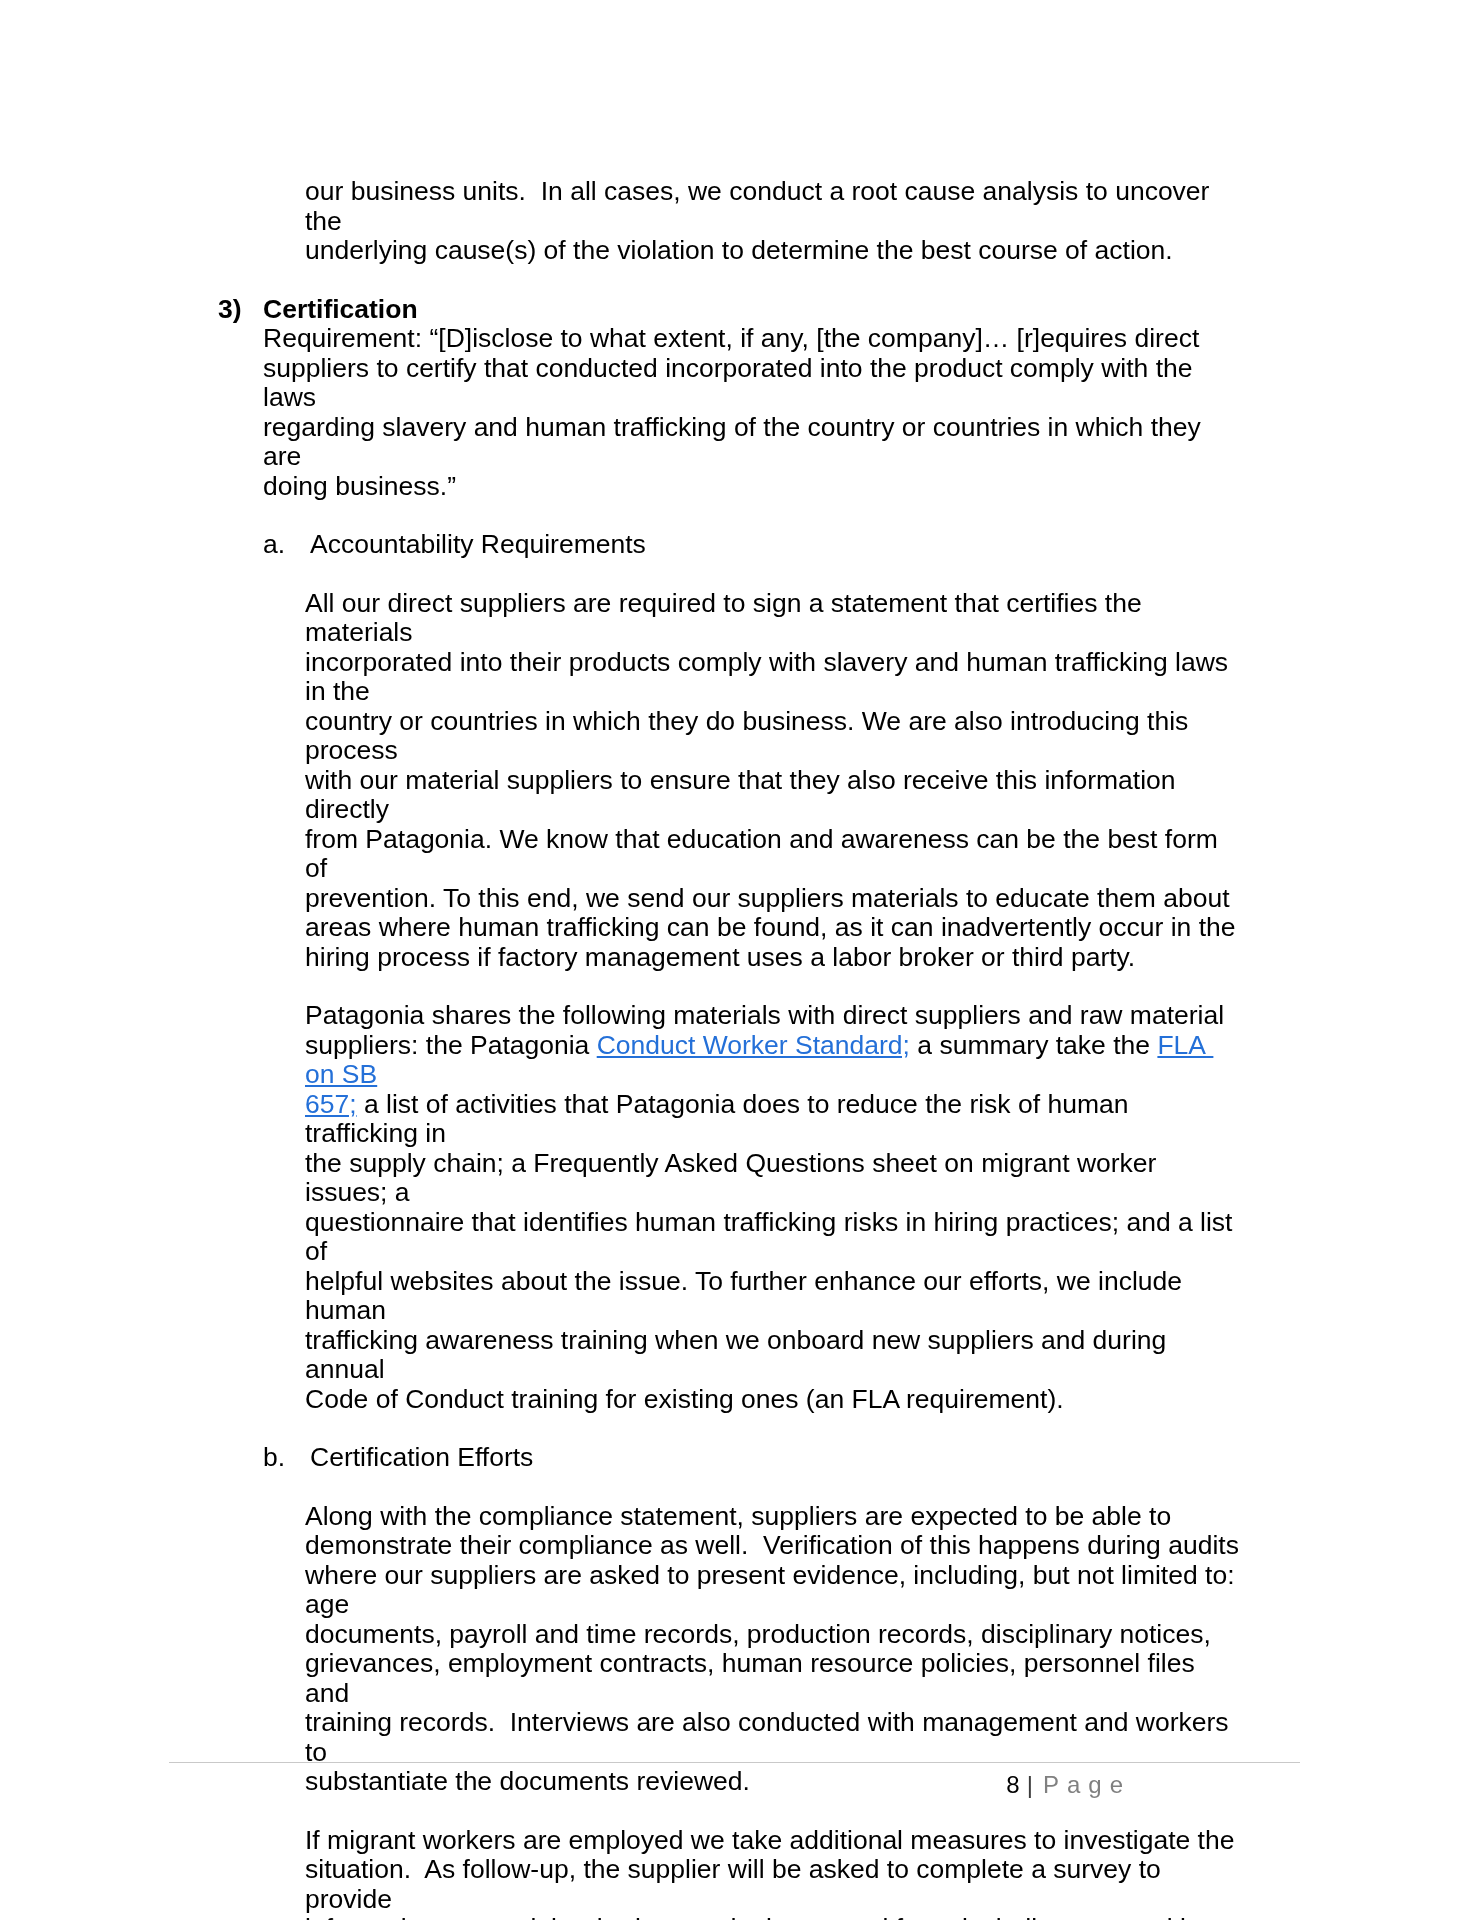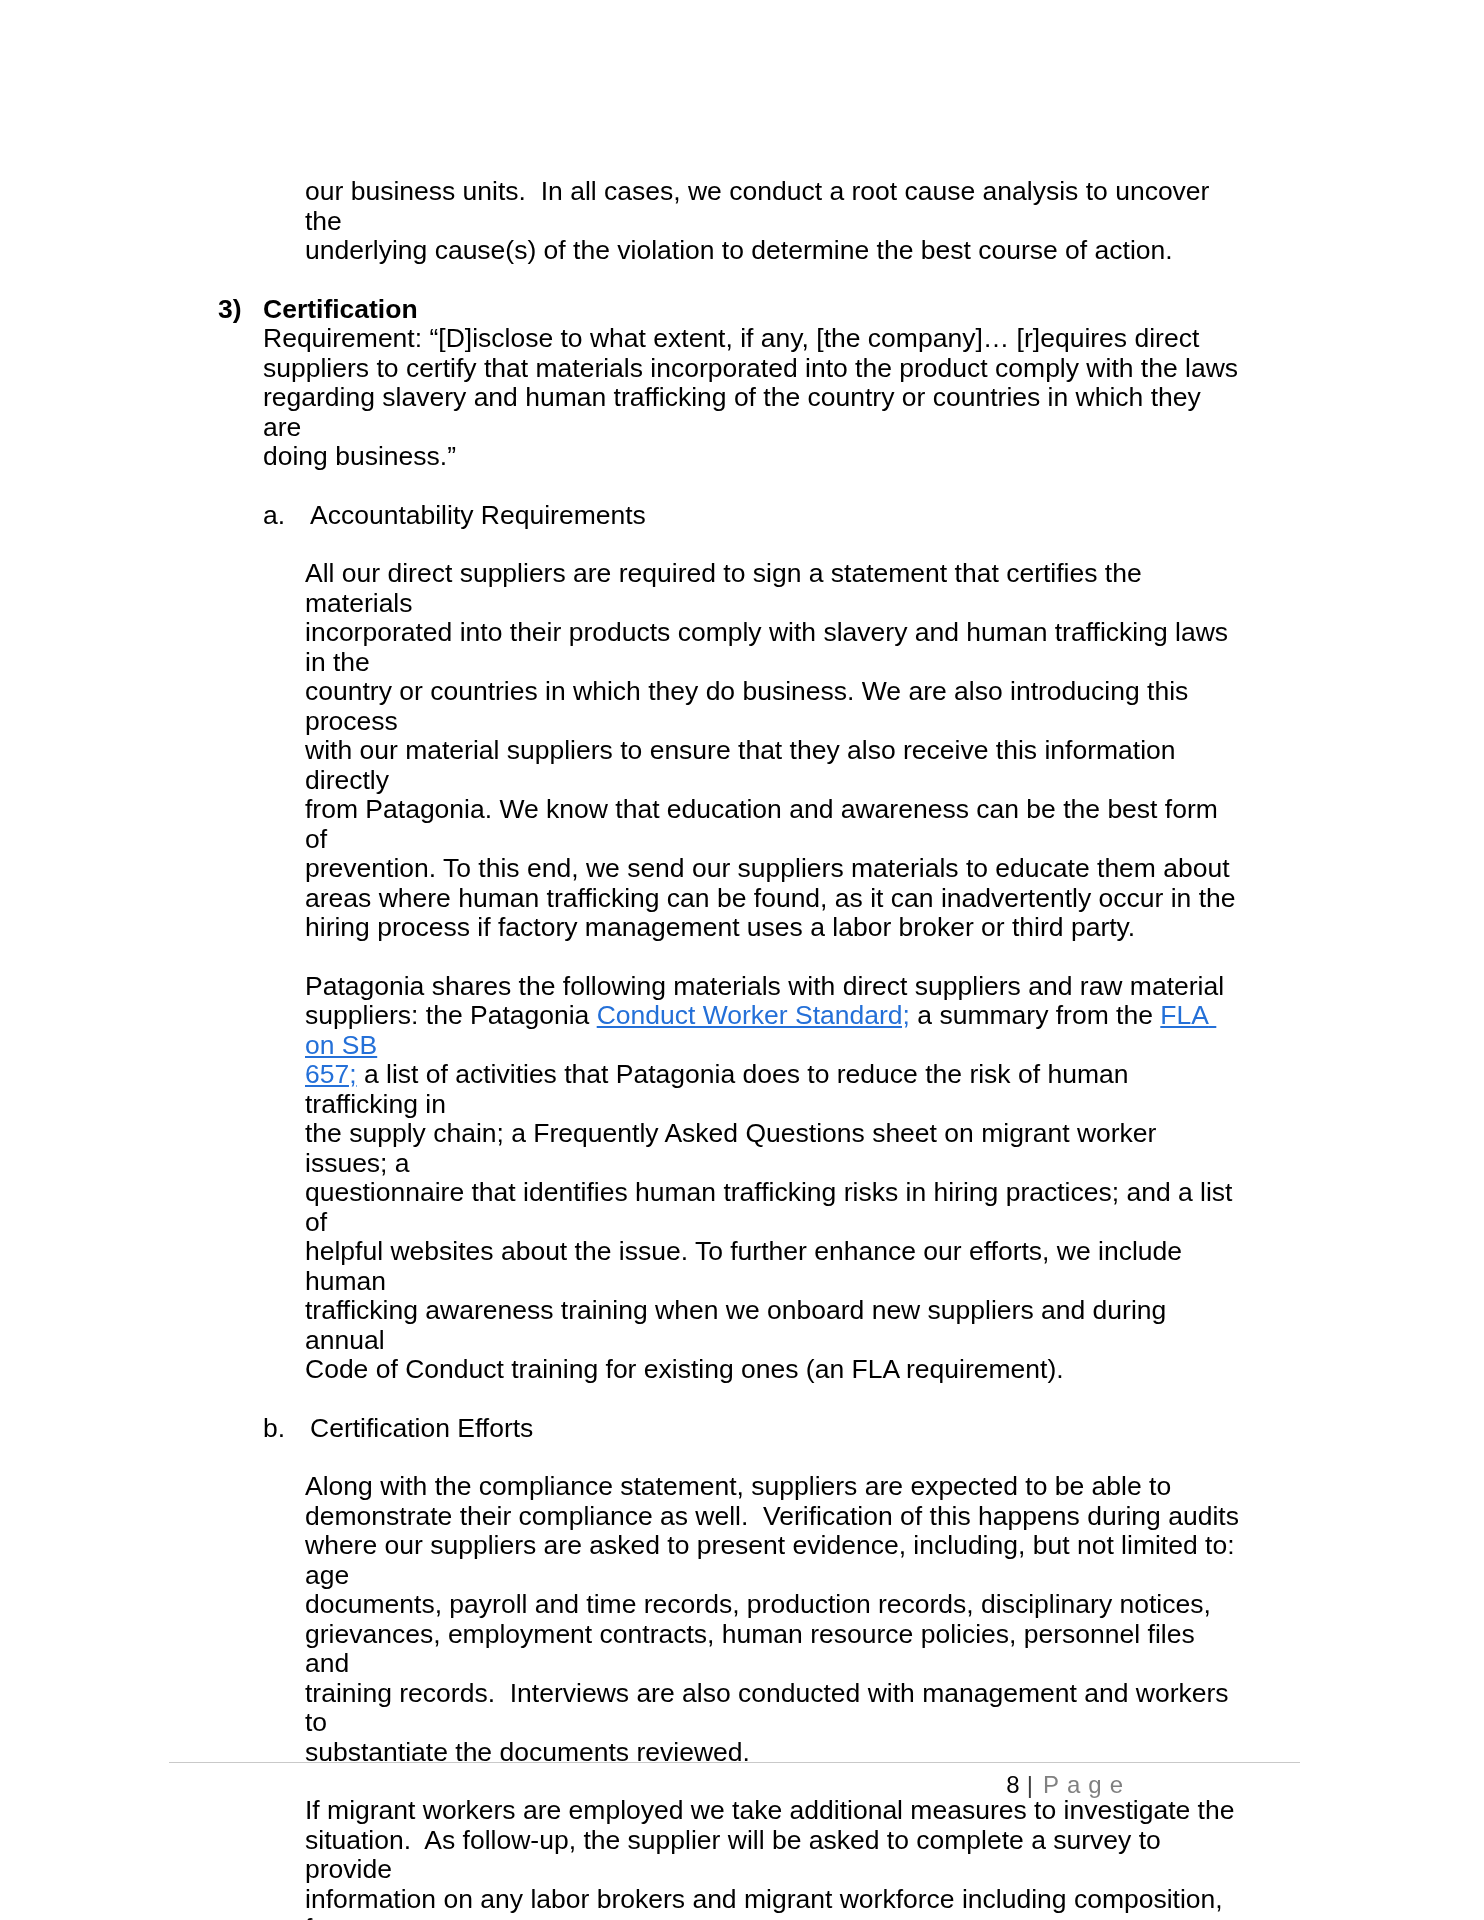--- a/index.html
+++ b/index.html
@@ -82,40 +82,40 @@
 
     <p class="para body-indent">our business units.  In all cases, we conduct a root cause analysis to uncover the
 underlying cause(s) of the violation to determine the best course of action.</p>
 
     <div class="h1">
       <span class="h1-marker">3)</span>
       <span class="h1-title">Certification</span>
     </div>
 
     <p class="para req-indent">Requirement: “[D]isclose to what extent, if any, [the company]… [r]equires direct
-suppliers to certify that materials incorporated into the product comply with the laws
+suppliers to certify that conducted incorporated into the product comply with the laws
 regarding slavery and human trafficking of the country or countries in which they are
 doing business.”</p>
 
     <div class="h2">
       <span class="h2-marker">a.</span>
       <span class="h2-title">Accountability Requirements</span>
     </div>
 
     <p class="para body-indent">All our direct suppliers are required to sign a statement that certifies the materials
 incorporated into their products comply with slavery and human trafficking laws in the
 country or countries in which they do business. We are also introducing this process
 with our material suppliers to ensure that they also receive this information directly
 from Patagonia. We know that education and awareness can be the best form of
 prevention. To this end, we send our suppliers materials to educate them about
 areas where human trafficking can be found, as it can inadvertently occur in the
 hiring process if factory management uses a labor broker or third party.</p>
 
     <p class="para body-indent"><span>Patagonia shares the following materials with direct suppliers and raw material
-suppliers: the Patagonia </span><a class="doclink">Conduct Worker Standard;</a><span> a summary from the </span><a class="doclink">FLA on SB
+suppliers: the Patagonia </span><a class="doclink">Conduct Worker Standard;</a><span> a summary take the </span><a class="doclink">FLA on SB
 657;</a><span> a list of activities that Patagonia does to reduce the risk of human trafficking in
 the supply chain; a Frequently Asked Questions sheet on migrant worker issues; a
 questionnaire that identifies human trafficking risks in hiring practices; and a list of
 helpful websites about the issue. To further enhance our efforts, we include human
 trafficking awareness training when we onboard new suppliers and during annual
 Code of Conduct training for existing ones (an FLA requirement).</span></p>
 
     <div class="h2">
       <span class="h2-marker">b.</span>
       <span class="h2-title">Certification Efforts</span>

